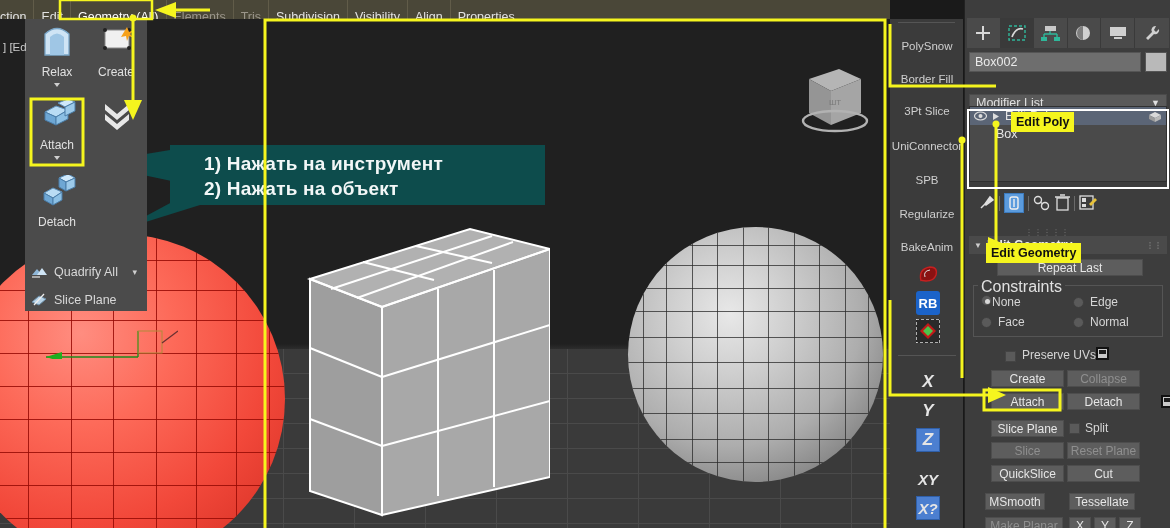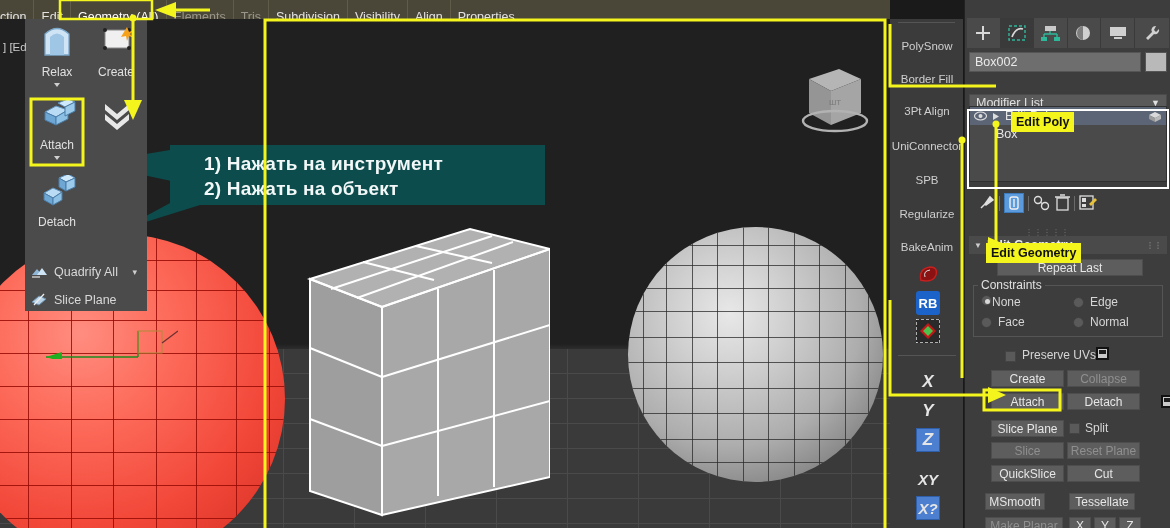--- a/index.html
+++ b/index.html
@@ -311,21 +311,21 @@
 </svg>
 <div id="callout" class="abs">
   <div>1) Нажать на инструмент</div>
   <div>2) Нажать на объект</div>
 </div>
 
 <div id="scriptCol" class="abs">
   <div class="sep"></div>
   <div class="sb" style="top:18px">PolySnow</div>
   <div class="sb" style="top:51px">Border Fill</div>
-  <div class="sb" style="top:83px">3Pt Align</div>
+  <div class="sb" style="top:83px">3Pt Slice</div>
   <div class="sb" style="top:118px">UniConnector</div>
   <div class="sb" style="top:152px">SPB</div>
   <div class="sb" style="top:186px">Regularize</div>
   <div class="sb" style="top:219px">BakeAnim</div>
 
   <svg class="abs" style="left:26px;top:244px;width:24px;height:24px">
     <path d="M5 18 Q2 6 14 4 Q22 4 20 12 Q18 18 10 18 Q5 17 5 18 Z" fill="#8a1212" stroke="#c62020" stroke-width="1.4"></path>
     <path d="M9 14 Q7 8 14 7" fill="none" stroke="#ddd" stroke-width="1"></path>
   </svg>
   <div class="abs" style="left:26px;top:272px;width:24px;height:24px;background:#1b63c9;border-radius:3px;display:flex;align-items:center;justify-content:center;color:#fff;font-weight:bold;font-size:13px">RB</div>
@@ -451,21 +451,21 @@
   <div id="rollHdr">
     <span style="font-size:8px;color:#ccc">▼</span>
     <span>Edit Geometry</span>
     <span style="margin-left:auto;color:#777;font-size:8px">⋮⋮</span>
   </div>
 
   <div class="pbtn" style="left:32px;top:259px;width:146px">Repeat Last</div>
 
   
   <div class="grp" style="top:285px;height:52px"></div>
-  <div class="abs" style="left:13px;top:278px;background:#3d3d3d;padding:0 3px;font-size:12px;color:#e0e0e0">Constraints</div>
+  <div class="abs" style="left:13px;top:278px;background:#3d3d3d;padding:0 3px;font-size:16px;color:#e0e0e0">Constraints</div>
   <div class="abs" style="left:16px;top:295px;display:flex;align-items:flex-start;font-size:12px">
     <span class="radio on"></span>
     <span>None</span>
     </div>
   <div class="abs" style="left:108px;top:295px;display:flex;align-items:center;gap:6px;font-size:12px">
     <span class="radio"></span>
     <span>Edge</span>
     </div>
   <div class="abs" style="left:16px;top:315px;display:flex;align-items:center;gap:6px;font-size:12px">
     <span class="radio"></span>

